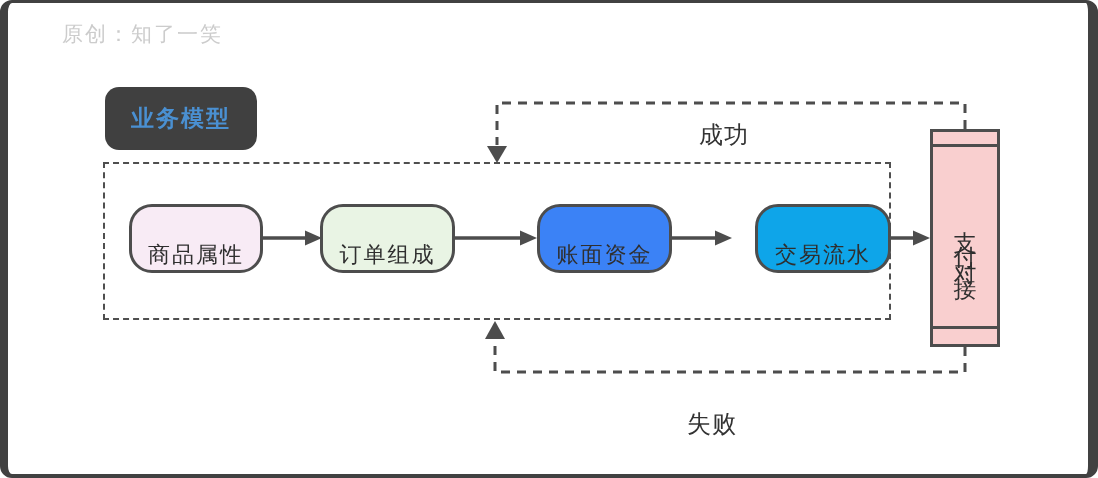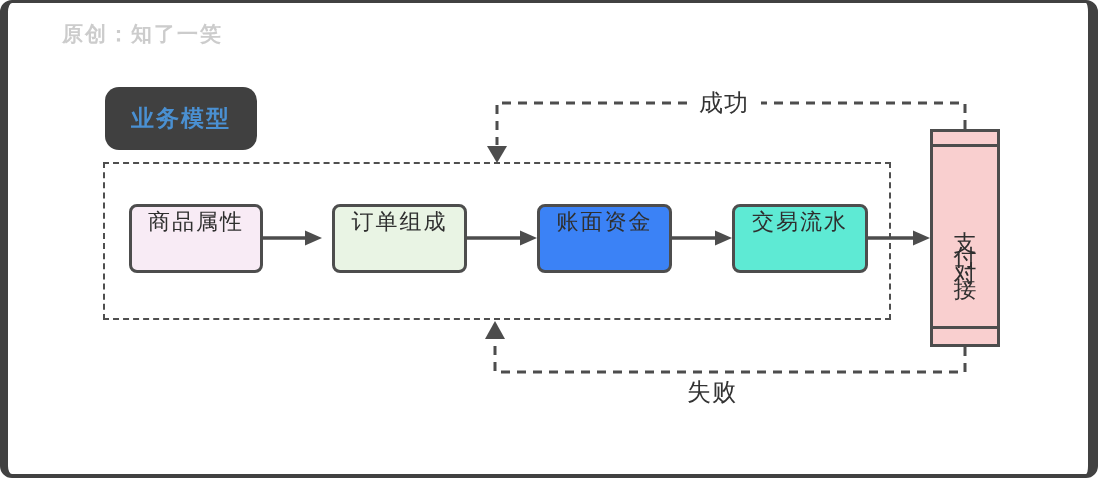--- a/index.html
+++ b/index.html
@@ -15,54 +15,54 @@
     position:absolute;inset:0;
     border-style:solid;
     border-color:#414141;
     border-width:3px 10px 4px 8px;
     border-radius:12px;
     pointer-events:none;
     z-index:6;
   }
   .watermark{
     position:absolute;left:62px;top:20px;
-    font-size:21px;font-weight:bold;color:#cccccc;
+    font-size:21px;font-weight:normal;color:#cccccc;
     letter-spacing:2px;z-index:2;
   }
   .badge{
     position:absolute;left:105px;top:87px;width:152px;height:63px;
     border-radius:14px;
     display:flex;align-items:center;justify-content:center;
     font-size:23px;font-weight:bold;letter-spacing:2px;
     z-index:2;
   }
   .boundary{
     position:absolute;left:103px;top:162px;width:788px;height:158px;
     border:2px dashed #4f4f4f;
     box-sizing:border-box;
     z-index:1;
   }
   .connector-svg{position:absolute;left:0;top:0;z-index:2;}
   .flow-node{
     position:absolute;top:204px;height:69px;
-    border:3px solid #4d4d4d;border-radius:8px;
+    border:3px solid #4d4d4d;border-radius:23px;
     box-sizing:border-box;
-    display:flex;align-items:flex-start;justify-content:center;
+    display:flex;align-items:flex-end;justify-content:center;
     font-size:22px;color:#2f2f2f;letter-spacing:2px;
     z-index:3;
   }
   .node-1{left:129px;width:134px;}
   .node-2{left:320px;width:135px;}
   .node-3{left:537px;width:135px;}
   .node-4{left:732px;width:136px;}
   .edge-label{
     position:absolute;transform:translate(-50%,-50%);
     background:#ffffff;padding:0 12px;
     font-size:24px;color:#333333;letter-spacing:1px;
-    z-index:4;white-space:nowrap;
+    z-index:4;white-space:nowrap;margin-top:32px;
   }
   .success-label{left:724px;top:103px;}
   .failure-label{left:712px;top:392px;}
   .payment{
     position:absolute;left:930px;top:129px;width:70px;height:218px;
     border:3px solid #4d4d4d;
     box-sizing:border-box;
     z-index:3;
     display:flex;align-items:center;justify-content:center;
   }
@@ -122,27 +122,27 @@
 
     <g stroke="#4d4d4d" fill="#4d4d4d">
       <path d="M965,347 L965,372 L495,372 L495,340" fill="none" stroke-width="3" stroke-dasharray="9 7"></path>
       <polygon points="495,321 485,339 505,339" stroke="none"></polygon>
     </g>
   </svg>
 
   <div class="flow-node node-1" style="background-color: rgb(248, 235, 245);">
     <span>商品属性</span>
   </div>
-  <div class="flow-node node-2" style="background-color: rgb(233, 244, 228); margin-left: 12px;">
+  <div class="flow-node node-2" style="background-color: rgb(233, 244, 228);">
     <span>订单组成</span>
   </div>
   <div class="flow-node node-3" style="background-color: #3b82f6;">
     <span>账面资金</span>
   </div>
-  <div class="flow-node node-4" style="background-color: #5eead4;">
+  <div class="flow-node node-4" style="background-color: #0ea5e9; margin-left: 23px;">
     <span>交易流水</span>
   </div>
 
   <div class="payment" style="background-color: rgb(249, 207, 207);">
     <div class="payment-divider top"></div>
     <div class="payment-label">支付对接</div>
     <div class="payment-divider bottom"></div>
   </div>
 
   <div class="edge-label success-label">成功</div>

